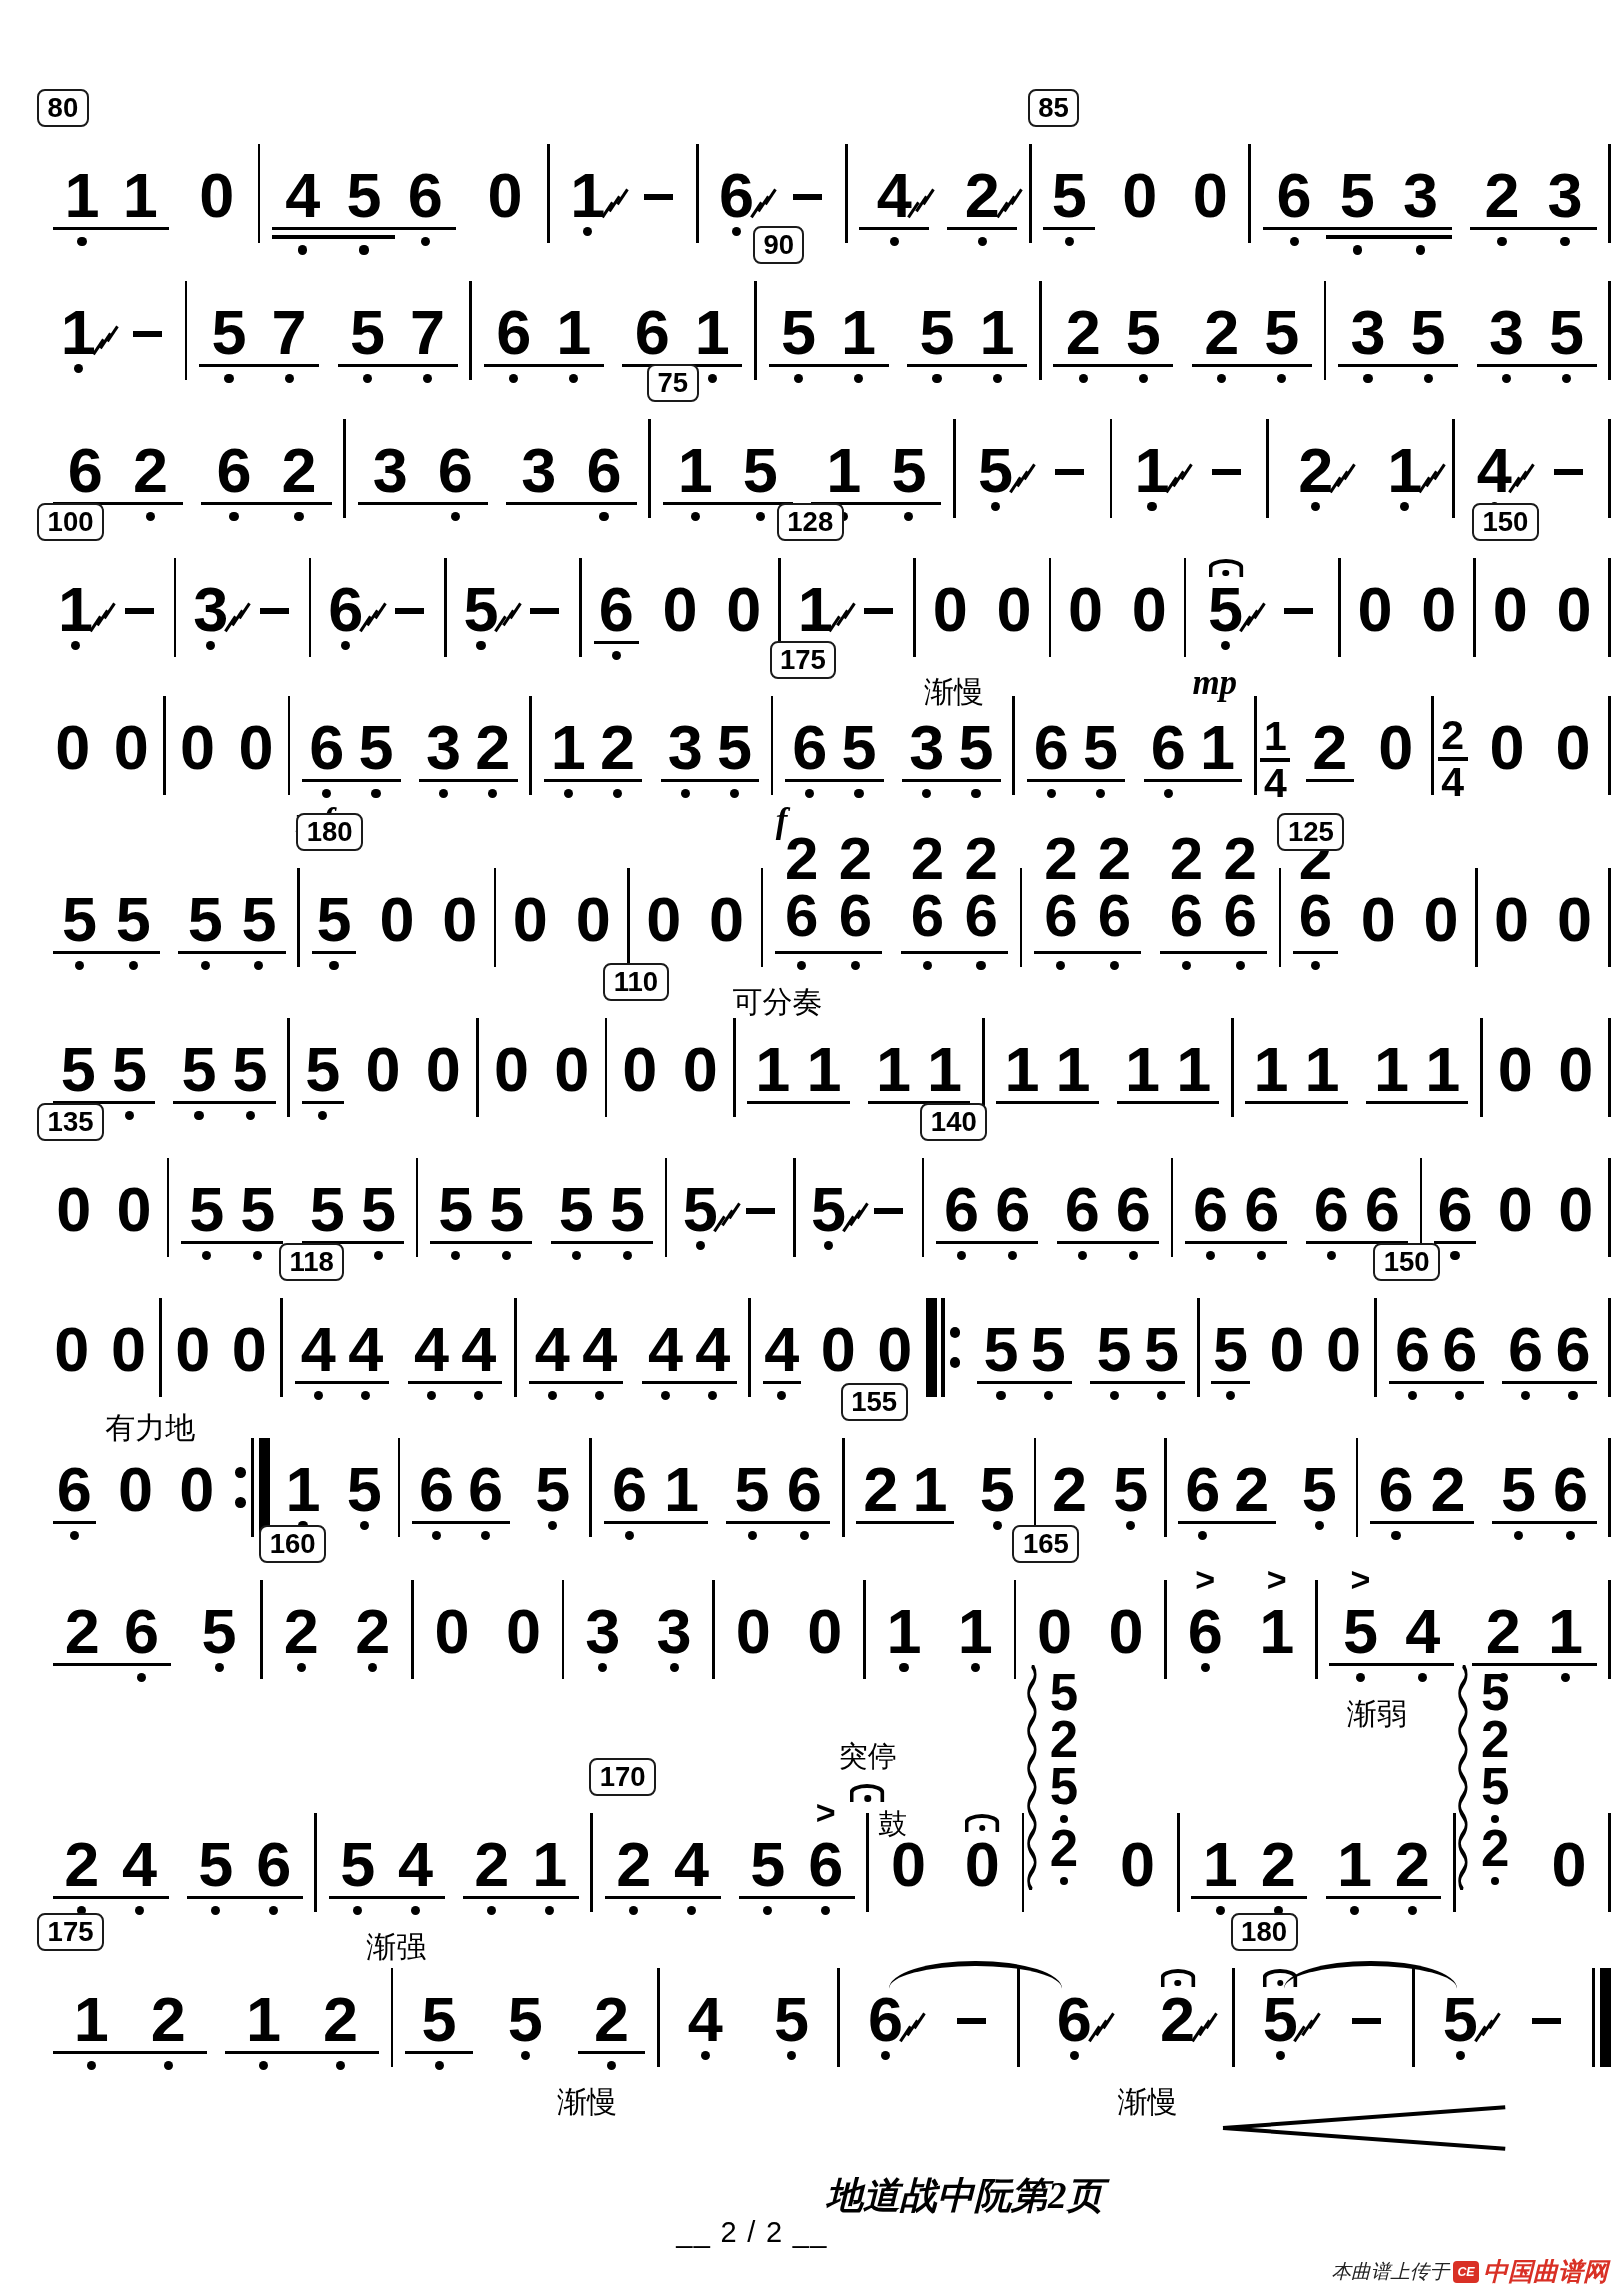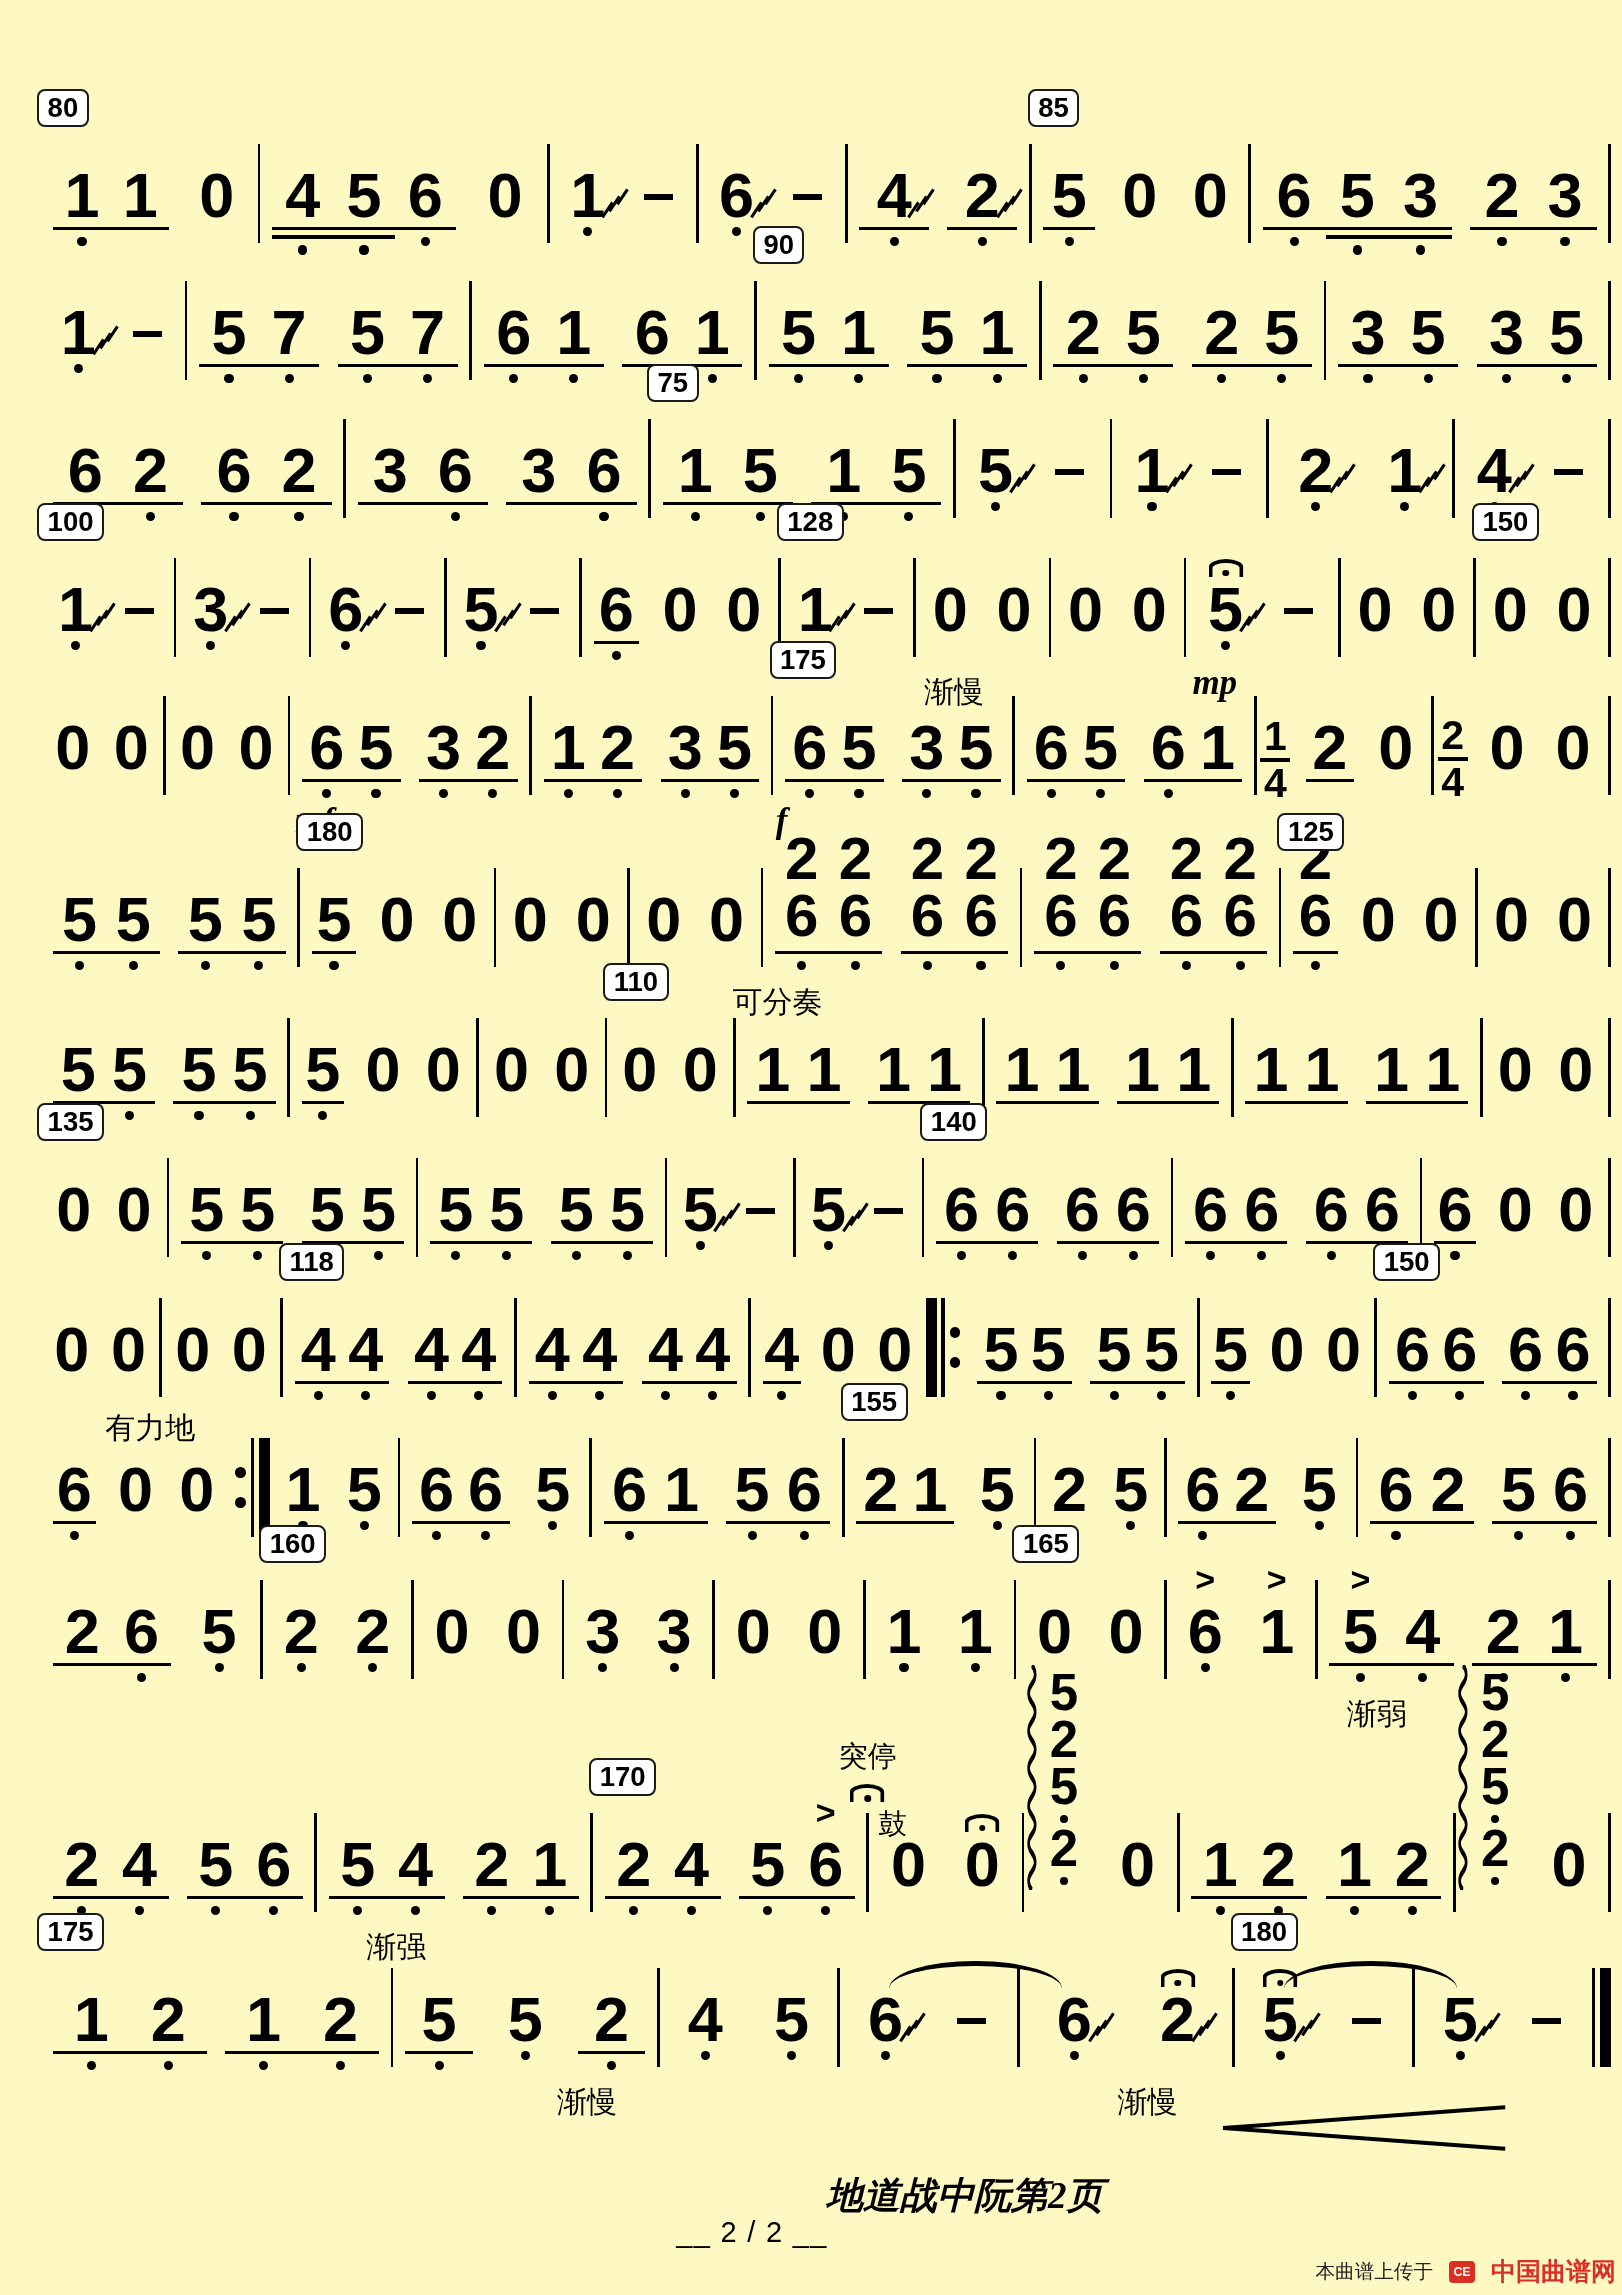--- a/index.html
+++ b/index.html
@@ -1,16 +1,16 @@
 <!DOCTYPE html>
 <html style="font-size:10.5px"><head>
 <meta charset="utf-8">
 <style>
   html,body{margin:0;padding:0;background:#888;}
-  .sheet{position:relative;width:1623px;height:2295px;background:#fef9c3;
+  .sheet{position:relative;width:1623px;height:2295px;background:#ffffff;
          font-family:"Liberation Sans","DejaVu Sans",sans-serif;color:#000;overflow:hidden;}
   
   .system{position:absolute;left:41px;width:1570px;display:flex;align-items:flex-start;}
   .measure{position:relative;display:flex;align-items:flex-start;padding:0 2.6px;min-width:0;}
   .grp{display:flex;flex-direction:column;margin:0 9.2px;min-width:0;}
   .row1{display:flex;height:55px;align-items:flex-end;}
   .cell{flex:1 1 0;display:flex;justify-content:center;align-items:flex-end;position:relative;min-width:29px;}
   .dg{font-weight:bold;font-size:63px;line-height:.78;display:block;}
   .gline{height:3.9px;background:#000;margin-top:6.5px;}
   .row2{display:flex;}
@@ -59,21 +59,21 @@
   .ann.below{top:93px;}
   .ann.above{top:-51px;}
   .ann.dyn{font-family:"Liberation Serif","DejaVu Serif",serif;font-style:italic;font-weight:bold;font-size:35px;top:84px;}
   
   .cresc{position:absolute;pointer-events:none;}
   .cresc i{position:absolute;left:0;top:50%;height:3.9px;background:#000;transform-origin:left center;display:block;}
   
   .ftitle{position:absolute;left:826px;top:2171px;font-family:"Liberation Serif","DejaVu Serif",serif;
           font-style:italic;font-weight:bold;font-size:37px;}
   .fpage{position:absolute;left:654px;top:2216px;width:196px;text-align:center;font-size:29px;letter-spacing:1.3px;}
-  .wmark{position:absolute;right:7px;top:2255px;display:flex;align-items:center;gap:16px;}
+  .wmark{position:absolute;right:15px;top:2255px;display:flex;align-items:center;gap:4px;font-style:italic;}
   .wnote{font-size:19.6px;color:#222;}
   .wbadge{width:26px;height:22px;border-radius:3.9px;background:#d93025;color:#fff;font-weight:bold;
           font-size:12.4px;display:flex;align-items:center;justify-content:center;}
   .wsite{font-size:25px;font-weight:bold;color:#d93025;}
 </style>
 </head>
 <body>
 
 <div class="sheet">
   <div>

